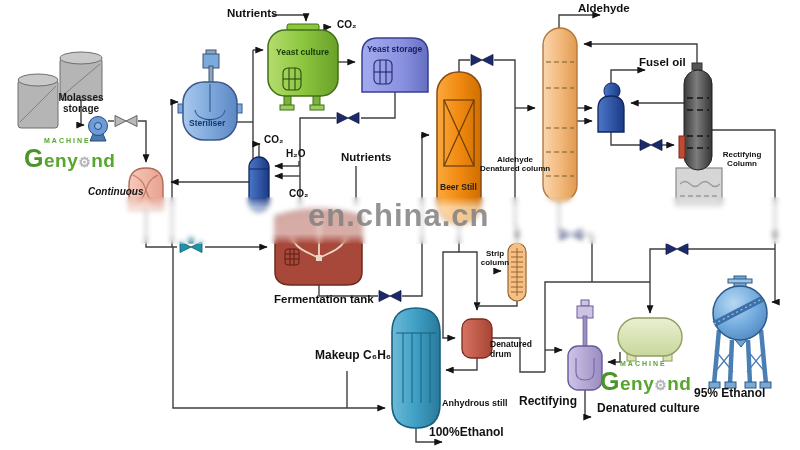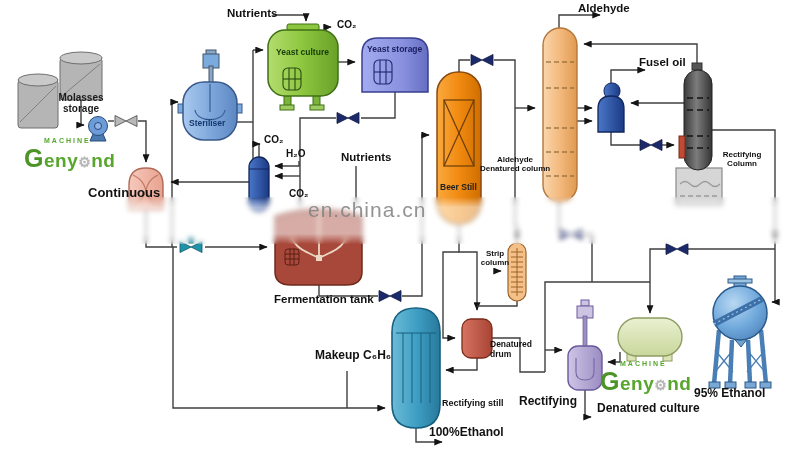--- a/index.html
+++ b/index.html
@@ -7,22 +7,22 @@
          font-family:"Liberation Sans",sans-serif;}
   #diagram{position:absolute;left:0;top:0;z-index:1;}
   .lbl{position:absolute;z-index:6;font-weight:bold;color:#111;white-space:nowrap;
        font-family:"Liberation Sans",sans-serif;line-height:1.12;}
   .lbl2{text-align:center;}
   .lbl2 div{white-space:nowrap;}
   .blur-band{position:absolute;left:0;top:197px;width:800px;height:47px;z-index:5;
      backdrop-filter:blur(2.5px);-webkit-backdrop-filter:blur(2.5px);
      background:linear-gradient(180deg,rgba(255,255,255,0) 0%,rgba(255,255,255,.55) 22%,
                 rgba(255,255,255,.55) 78%,rgba(255,255,255,0) 100%);}
-  .watermark{position:absolute;left:308px;top:198px;z-index:5;font-size:21px;
-     color:rgba(128,128,128,.85);letter-spacing:1px;font-family:"Liberation Sans",sans-serif;}
+  .watermark{position:absolute;left:308px;top:198px;z-index:5;font-size:31px;
+     color:rgba(128,128,128,.85);letter-spacing:1px;font-family:"Liberation Sans",sans-serif;font-weight:bold;}
   .logo{position:absolute;z-index:6;}
   .logo-machine{font-size:7px;font-weight:bold;color:#57a62e;letter-spacing:2px;margin-left:20px;}
   .logo-name{font-size:19px;font-weight:bold;color:#57a62e;letter-spacing:0.5px;}
   .logo-name .gbig{font-size:25px;color:#4c9427;}
   .logo-name .gear{font-size:14px;color:#b5b5b5;}
 </style>
 </head>
 <body>
 
 <div id="stage">
@@ -372,21 +372,21 @@
 
 <div class="lbl lbl2" style="left:58px;top:60px;width:46px;font-size:10px;color:#1b1b1b;margin-top:32px;">
   <div>Molasses</div>
       <div>storage</div>
 </div>
 <div class="lbl" style="left:189px;top:119px;font-size:8.5px;color:#14386e;">Steriliser</div>
 <div class="lbl" style="left:227px;top:7px;font-size:11.5px;">Nutrients</div>
 <div class="lbl" style="left:337px;top:19px;font-size:10px;">CO₂</div>
 <div class="lbl" style="left:276px;top:48px;font-size:8.5px;color:#163a08;">Yeast culture</div>
 <div class="lbl" style="left:367px;top:45px;font-size:8.5px;color:#1b1e5e;">Yeast storage</div>
-<div class="lbl" style="left:88px;top:186px;font-size:13px;">Continuous</div>
+<div class="lbl" style="left:88px;top:186px;font-size:10px;font-style:italic;">Continuous</div>
 <div class="lbl" style="left:264px;top:134px;font-size:10px;">CO₂</div>
 <div class="lbl" style="left:286px;top:148px;font-size:10px;">H₂O</div>
 <div class="lbl" style="left:289px;top:188px;font-size:10px;">CO₂</div>
 <div class="lbl" style="left:341px;top:151px;font-size:11.5px;">Nutrients</div>
 <div class="lbl" style="left:274px;top:293px;font-size:11.5px;">Fermentation tank</div>
 <div class="lbl" style="left:440px;top:183px;font-size:8.5px;color:#1f1f1f;">Beer Still</div>
 <div class="lbl lbl2" style="left:480px;top:156px;width:70px;font-size:8px;">
   <div>Aldehyde</div>
       <div>Denatured column</div>
 </div>
@@ -398,19 +398,19 @@
 </div>
 <div class="lbl lbl2" style="left:478px;top:250px;width:34px;font-size:8px;">
   <div>Strip</div>
       <div>column</div>
 </div>
 <div class="lbl lbl2" style="left:490px;top:340px;width:56px;font-size:8.5px;text-align:left;">
   <div>Denatured</div>
       <div>drum</div>
 </div>
 <div class="lbl" style="left:315px;top:349px;font-size:12px;">Makeup C₆H₆</div>
-<div class="lbl" style="left:442px;top:398px;font-size:9px;">Rectifying still</div>
+<div class="lbl" style="left:442px;top:398px;font-size:9px;">Anhydrous still</div>
 <div class="lbl" style="left:429px;top:426px;font-size:12px;">100%Ethanol</div>
 <div class="lbl" style="left:519px;top:395px;font-size:12px;">Rectifying</div>
 <div class="lbl" style="left:597px;top:402px;font-size:12px;">Denatured culture</div>
 <div class="lbl" style="left:694px;top:387px;font-size:12px;">95% Ethanol</div>
 
 </div>
 
 </body></html>

